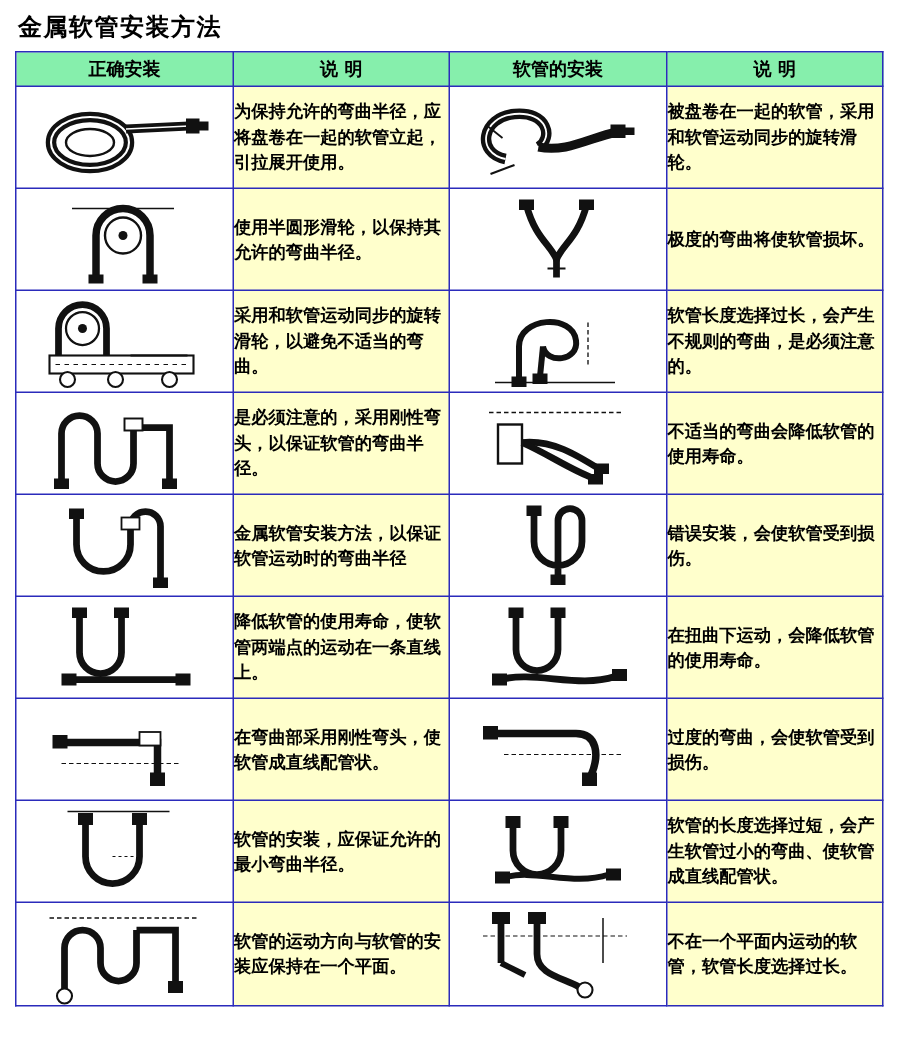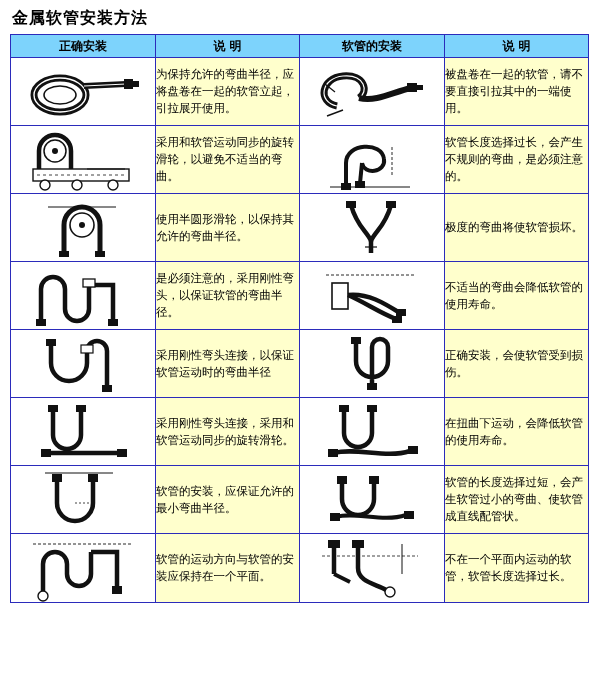--- a/index.html
+++ b/index.html
@@ -33,21 +33,21 @@
     width: 579px;
     margin: 0 auto;
     table-layout: fixed;
   }
   table.main td, table.main th {
     border: 1px solid #2b2bbb;
     padding: 0;
     vertical-align: middle;
   }
   thead th {
-    background: #7dd3fc;
+    background: #86efac;
     height: 22px;
     font-size: 12px;
     font-weight: bold;
     color: #000;
     text-align: center;
   }
   .col-img { width: 145px; }
   .col-txt { width: 144px; }
   td.img-cell {
     background: #ffffff;
@@ -55,20 +55,21 @@
     vertical-align: middle;
   }
   td.txt-cell {
     background: #ffffcc;
     font-size: 11.5px;
     line-height: 17px;
     color: #000;
     padding: 4px 7px;
     vertical-align: middle;
     text-align: left;
+    font-weight: bold;
   }
   .row-h { height: 68px; }
   svg { display: block; margin: 0 auto; }
   .hose { fill: none; stroke: #111; }
 </style>
 </head>
 <body>
 
 <div class="page">
   <div class="title">金属软管安装方法</div>
@@ -107,21 +108,45 @@
           <svg width="130" height="60" viewBox="0 0 130 60">
             <path d="M30 44 C10 40 14 16 36 14 C58 12 62 30 52 36" class="hose" stroke-width="7"></path>
             <path d="M30 44 C10 40 14 16 36 14 C58 12 62 30 52 36" fill="none" stroke="#fff" stroke-width="1.2"></path>
             <path d="M52 36 C70 40 86 30 104 26" class="hose" stroke-width="6"></path>
             <rect x="100" y="21" width="10" height="9" fill="#111"></rect>
             <rect x="109" y="23" width="7" height="5" fill="#111"></rect>
             <path d="M36 48 L20 54" stroke="#111" stroke-width="1.4" fill="none"></path>
             <path d="M28 30 L18 22" stroke="#111" stroke-width="1.2" fill="none"></path>
           </svg>
         </td>
-        <td class="txt-cell">被盘卷在一起的软管，请不要直接引拉其中的一端使用。</td>
+        <td class="txt-cell">被盘卷在一起的软管，采用和软管运动同步的旋转滑轮。</td>
+      </tr>
+
+      <tr class="row-h">
+        <td class="img-cell">
+          <svg width="130" height="62" viewBox="0 0 130 62">
+            <path d="M46 56 L46 28 A18 18 0 0 1 82 28 L82 56" class="hose" stroke-width="5"></path>
+            <circle cx="64" cy="28" r="12" fill="#fff" stroke="#111" stroke-width="1.6"></circle>
+            <circle cx="64" cy="28" r="3" fill="#111"></circle>
+            <rect x="41" y="54" width="10" height="6" fill="#111"></rect>
+            <rect x="77" y="54" width="10" height="6" fill="#111"></rect>
+            <path d="M30 10 L98 10" stroke="#111" stroke-width="1" fill="none"></path>
+          </svg>
+        </td>
+        <td class="txt-cell">使用半圆形滑轮，以保持其允许的弯曲半径。</td>
+        <td class="img-cell">
+          <svg width="130" height="62" viewBox="0 0 130 62">
+            <path d="M44 8 C50 30 60 34 64 44 C68 34 78 30 84 8" class="hose" stroke-width="4.5"></path>
+            <path d="M64 44 L64 56" class="hose" stroke-width="4.5"></path>
+            <rect x="39" y="4" width="10" height="7" fill="#111"></rect>
+            <rect x="79" y="4" width="10" height="7" fill="#111"></rect>
+            <path d="M58 50 L70 50" stroke="#111" stroke-width="1.2"></path>
+          </svg>
+        </td>
+        <td class="txt-cell">极度的弯曲将使软管损坏。</td>
       </tr>
 
       <tr class="row-h">
         <td class="img-cell">
           <svg width="132" height="62" viewBox="0 0 132 62">
             <path d="M22 40 L22 22 A16 16 0 0 1 54 22 L54 40" class="hose" stroke-width="4.5"></path>
             <circle cx="38" cy="22" r="11" fill="#fff" stroke="#111" stroke-width="1.5"></circle>
             <circle cx="38" cy="22" r="3" fill="#111"></circle>
             <rect x="16" y="40" width="96" height="12" fill="none" stroke="#111" stroke-width="1.4"></rect>
             <path d="M20 46 L108 46" stroke="#111" stroke-width="0.8" stroke-dasharray="3 3"></path>
@@ -140,44 +165,20 @@
             <rect x="49" y="52" width="10" height="7" fill="#111"></rect>
             <path d="M24 58 L104 58" stroke="#111" stroke-width="1"></path>
             <path d="M86 18 L86 48" stroke="#111" stroke-width="0.9" stroke-dasharray="3 2"></path>
           </svg>
         </td>
         <td class="txt-cell">软管长度选择过长，会产生不规则的弯曲，是必须注意的。</td>
       </tr>
 
       <tr class="row-h">
         <td class="img-cell">
-          <svg width="130" height="62" viewBox="0 0 130 62">
-            <path d="M46 56 L46 28 A18 18 0 0 1 82 28 L82 56" class="hose" stroke-width="5"></path>
-            <circle cx="64" cy="28" r="12" fill="#fff" stroke="#111" stroke-width="1.6"></circle>
-            <circle cx="64" cy="28" r="3" fill="#111"></circle>
-            <rect x="41" y="54" width="10" height="6" fill="#111"></rect>
-            <rect x="77" y="54" width="10" height="6" fill="#111"></rect>
-            <path d="M30 10 L98 10" stroke="#111" stroke-width="1" fill="none"></path>
-          </svg>
-        </td>
-        <td class="txt-cell">使用半圆形滑轮，以保持其允许的弯曲半径。</td>
-        <td class="img-cell">
-          <svg width="130" height="62" viewBox="0 0 130 62">
-            <path d="M44 8 C50 30 60 34 64 44 C68 34 78 30 84 8" class="hose" stroke-width="4.5"></path>
-            <path d="M64 44 L64 56" class="hose" stroke-width="4.5"></path>
-            <rect x="39" y="4" width="10" height="7" fill="#111"></rect>
-            <rect x="79" y="4" width="10" height="7" fill="#111"></rect>
-            <path d="M58 50 L70 50" stroke="#111" stroke-width="1.2"></path>
-          </svg>
-        </td>
-        <td class="txt-cell">极度的弯曲将使软管损坏。</td>
-      </tr>
-
-      <tr class="row-h">
-        <td class="img-cell">
           <svg width="132" height="62" viewBox="0 0 132 62">
             <path d="M24 56 L24 24 A12 12 0 0 1 48 24 L48 44 A12 12 0 0 0 72 44 L72 20" class="hose" stroke-width="4.5"></path>
             <path d="M72 20 L96 20 L96 56" class="hose" stroke-width="4.5"></path>
             <rect x="19" y="54" width="10" height="7" fill="#111"></rect>
             <rect x="91" y="54" width="10" height="7" fill="#111"></rect>
             <rect x="66" y="14" width="12" height="8" fill="#fff" stroke="#111" stroke-width="1.3"></rect>
           </svg>
         </td>
         <td class="txt-cell">是必须注意的，采用刚性弯头，以保证软管的弯曲半径。</td>
         <td class="img-cell">
@@ -195,56 +196,77 @@
 
       <tr class="row-h">
         <td class="img-cell">
           <svg width="132" height="62" viewBox="0 0 132 62">
             <path d="M34 10 L34 30 A18 18 0 0 0 70 30 L70 18 A10 10 0 0 1 90 18 L90 54" class="hose" stroke-width="4.5"></path>
             <rect x="29" y="6" width="10" height="7" fill="#111"></rect>
             <rect x="85" y="52" width="10" height="7" fill="#111"></rect>
             <rect x="64" y="12" width="12" height="8" fill="#fff" stroke="#111" stroke-width="1.2"></rect>
           </svg>
         </td>
-        <td class="txt-cell">采用刚性弯头连接，以保证软管运动时的弯曲半径</td>
+        <td class="txt-cell">金属软管安装方法，以保证软管运动时的弯曲半径</td>
         <td class="img-cell">
           <svg width="132" height="62" viewBox="0 0 132 62">
             <path d="M50 8 L50 28 A16 16 0 0 0 82 28 L82 14 A8 8 0 0 0 66 14 L66 52" class="hose" stroke-width="4.5"></path>
             <rect x="45" y="4" width="10" height="7" fill="#111"></rect>
             <rect x="61" y="50" width="10" height="7" fill="#111"></rect>
           </svg>
         </td>
-        <td class="txt-cell">正确安装，会使软管受到损伤。</td>
+        <td class="txt-cell">错误安装，会使软管受到损伤。</td>
       </tr>
 
       <tr class="row-h">
         <td class="img-cell">
           <svg width="132" height="62" viewBox="0 0 132 62">
             <path d="M36 8 L36 34 A14 14 0 0 0 64 34 L64 8" class="hose" stroke-width="4.5"></path>
             <rect x="31" y="4" width="10" height="7" fill="#111"></rect>
             <rect x="59" y="4" width="10" height="7" fill="#111"></rect>
             <path d="M30 52 L104 52" class="hose" stroke-width="4.5"></path>
             <rect x="24" y="48" width="10" height="8" fill="#111"></rect>
             <rect x="100" y="48" width="10" height="8" fill="#111"></rect>
           </svg>
         </td>
-        <td class="txt-cell">采用刚性弯头连接，采用和软管运动同步的旋转滑轮。</td>
+        <td class="txt-cell">降低软管的使用寿命，使软管两端点的运动在一条直线上。</td>
         <td class="img-cell">
           <svg width="132" height="62" viewBox="0 0 132 62">
             <path d="M38 8 L38 32 A14 14 0 0 0 66 32 L66 8" class="hose" stroke-width="4.5"></path>
             <rect x="33" y="4" width="10" height="7" fill="#111"></rect>
             <rect x="61" y="4" width="10" height="7" fill="#111"></rect>
             <path d="M28 52 C50 46 80 58 104 50" class="hose" stroke-width="4.5"></path>
             <rect x="22" y="48" width="10" height="8" fill="#111"></rect>
             <rect x="102" y="45" width="10" height="8" fill="#111"></rect>
           </svg>
         </td>
         <td class="txt-cell">在扭曲下运动，会降低软管的使用寿命。</td>
       </tr>
 
+      <tr class="row-h">
+        <td class="img-cell">
+          <svg width="132" height="62" viewBox="0 0 132 62">
+            <path d="M24 26 L88 26 L88 48" class="hose" stroke-width="5"></path>
+            <rect x="18" y="21" width="10" height="9" fill="#111"></rect>
+            <rect x="83" y="46" width="10" height="9" fill="#111"></rect>
+            <rect x="76" y="19" width="14" height="9" fill="#fff" stroke="#111" stroke-width="1.2"></rect>
+            <path d="M24 40 L104 40" stroke="#111" stroke-width="0.8" stroke-dasharray="3 2"></path>
+          </svg>
+        </td>
+        <td class="txt-cell">在弯曲部采用刚性弯头，使软管成直线配管状。</td>
+        <td class="img-cell">
+          <svg width="132" height="62" viewBox="0 0 132 62">
+            <path d="M22 20 L78 20 C92 20 94 34 88 48" class="hose" stroke-width="5"></path>
+            <rect x="16" y="15" width="10" height="9" fill="#111"></rect>
+            <rect x="82" y="46" width="10" height="9" fill="#111"></rect>
+            <path d="M30 34 L108 34" stroke="#111" stroke-width="0.8" stroke-dasharray="3 2"></path>
+          </svg>
+        </td>
+        <td class="txt-cell">过度的弯曲，会使软管受到损伤。</td>
+      </tr>
 
       <tr class="row-h">
         <td class="img-cell">
           <svg width="132" height="62" viewBox="0 0 132 62">
             <path d="M40 10 L40 34 A18 18 0 0 0 76 34 L76 10" class="hose" stroke-width="4.5"></path>
             <rect x="35" y="5" width="10" height="8" fill="#111"></rect>
             <rect x="71" y="5" width="10" height="8" fill="#111"></rect>
             <path d="M28 4 L96 4" stroke="#111" stroke-width="1"></path>
             <path d="M58 34 L74 34" stroke="#111" stroke-width="0.8" stroke-dasharray="2 2"></path>
           </svg>

